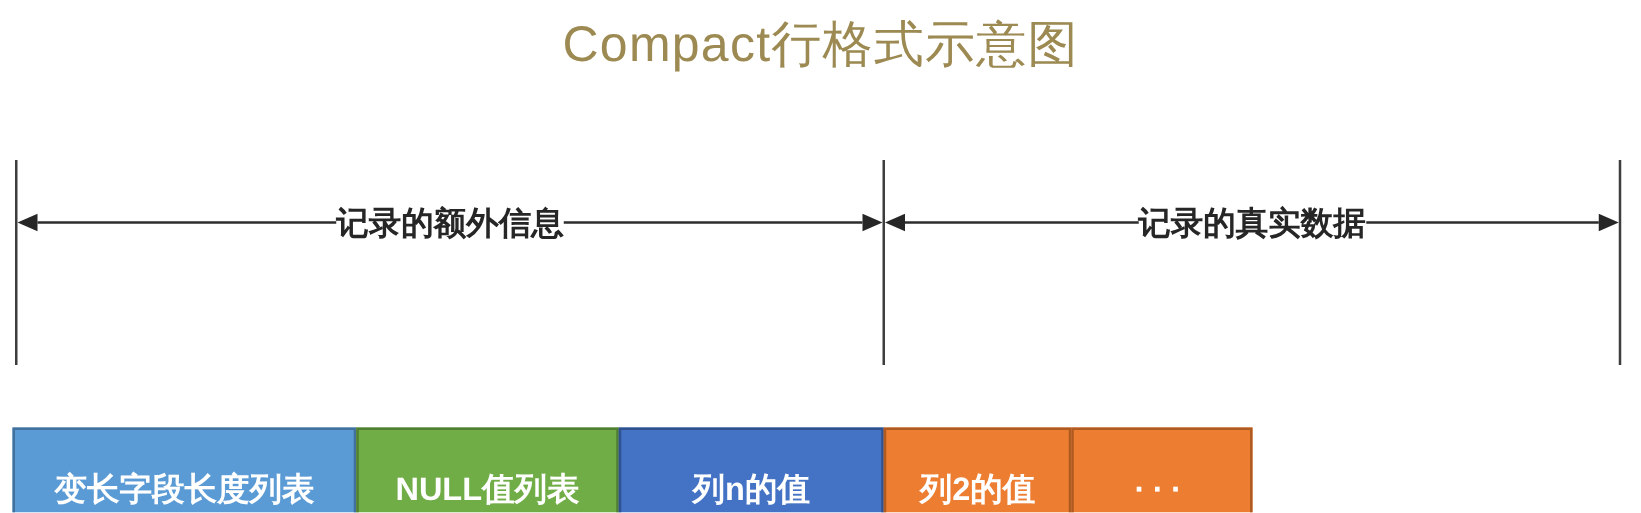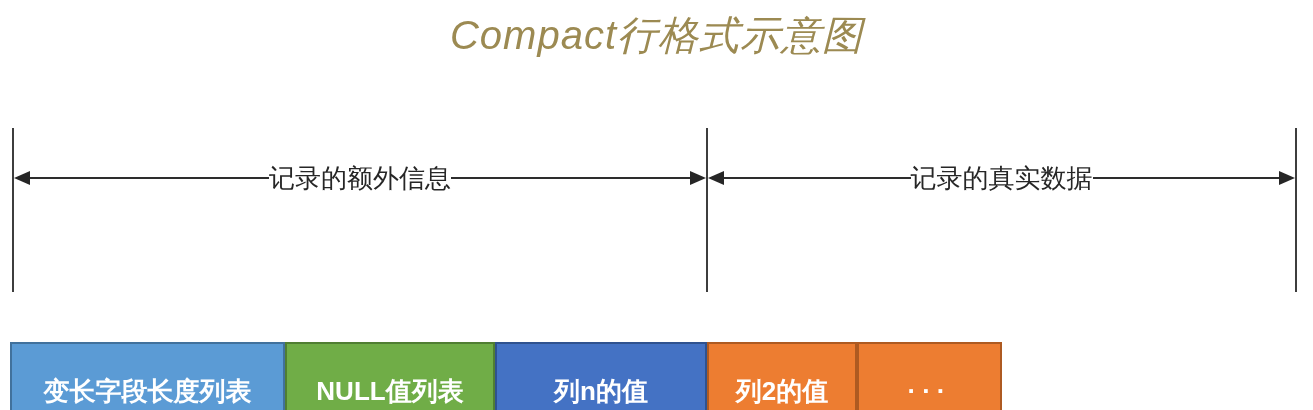--- a/index.html
+++ b/index.html
@@ -16,21 +16,20 @@
     position: absolute;
     top: 8px;
     left: 0;
     width: 100%;
     text-align: center;
     font-size: 40px;
     font-weight: 400;
     color: #9c8a52;
     letter-spacing: 1px;
     white-space: nowrap;
-    font-style: italic;
   }
   .tick {
     position: absolute;
     top: 128px;
     width: 2px;
     height: 164px;
     background: #3d3d3d;
   }
   .tick.t-left   { left: 12px; }
   .tick.t-mid    { left: 706px; }
@@ -54,21 +53,21 @@
   .ah.right { border-left: 16px solid #262626; }
   .dim-line {
     flex: 1 1 auto;
     height: 2px;
     background: #2d2d2d;
   }
   .dim-label {
     flex: 0 0 auto;
     margin: 0 0;
     font-size: 26px;
-    font-weight: 400;
+    font-weight: 700;
     color: #262626;
     white-space: nowrap;
     line-height: 1;
   }
   .record-row {
     position: absolute;
     top: 294px;
     left: 10px;
     height: 98px;
     display: flex;

